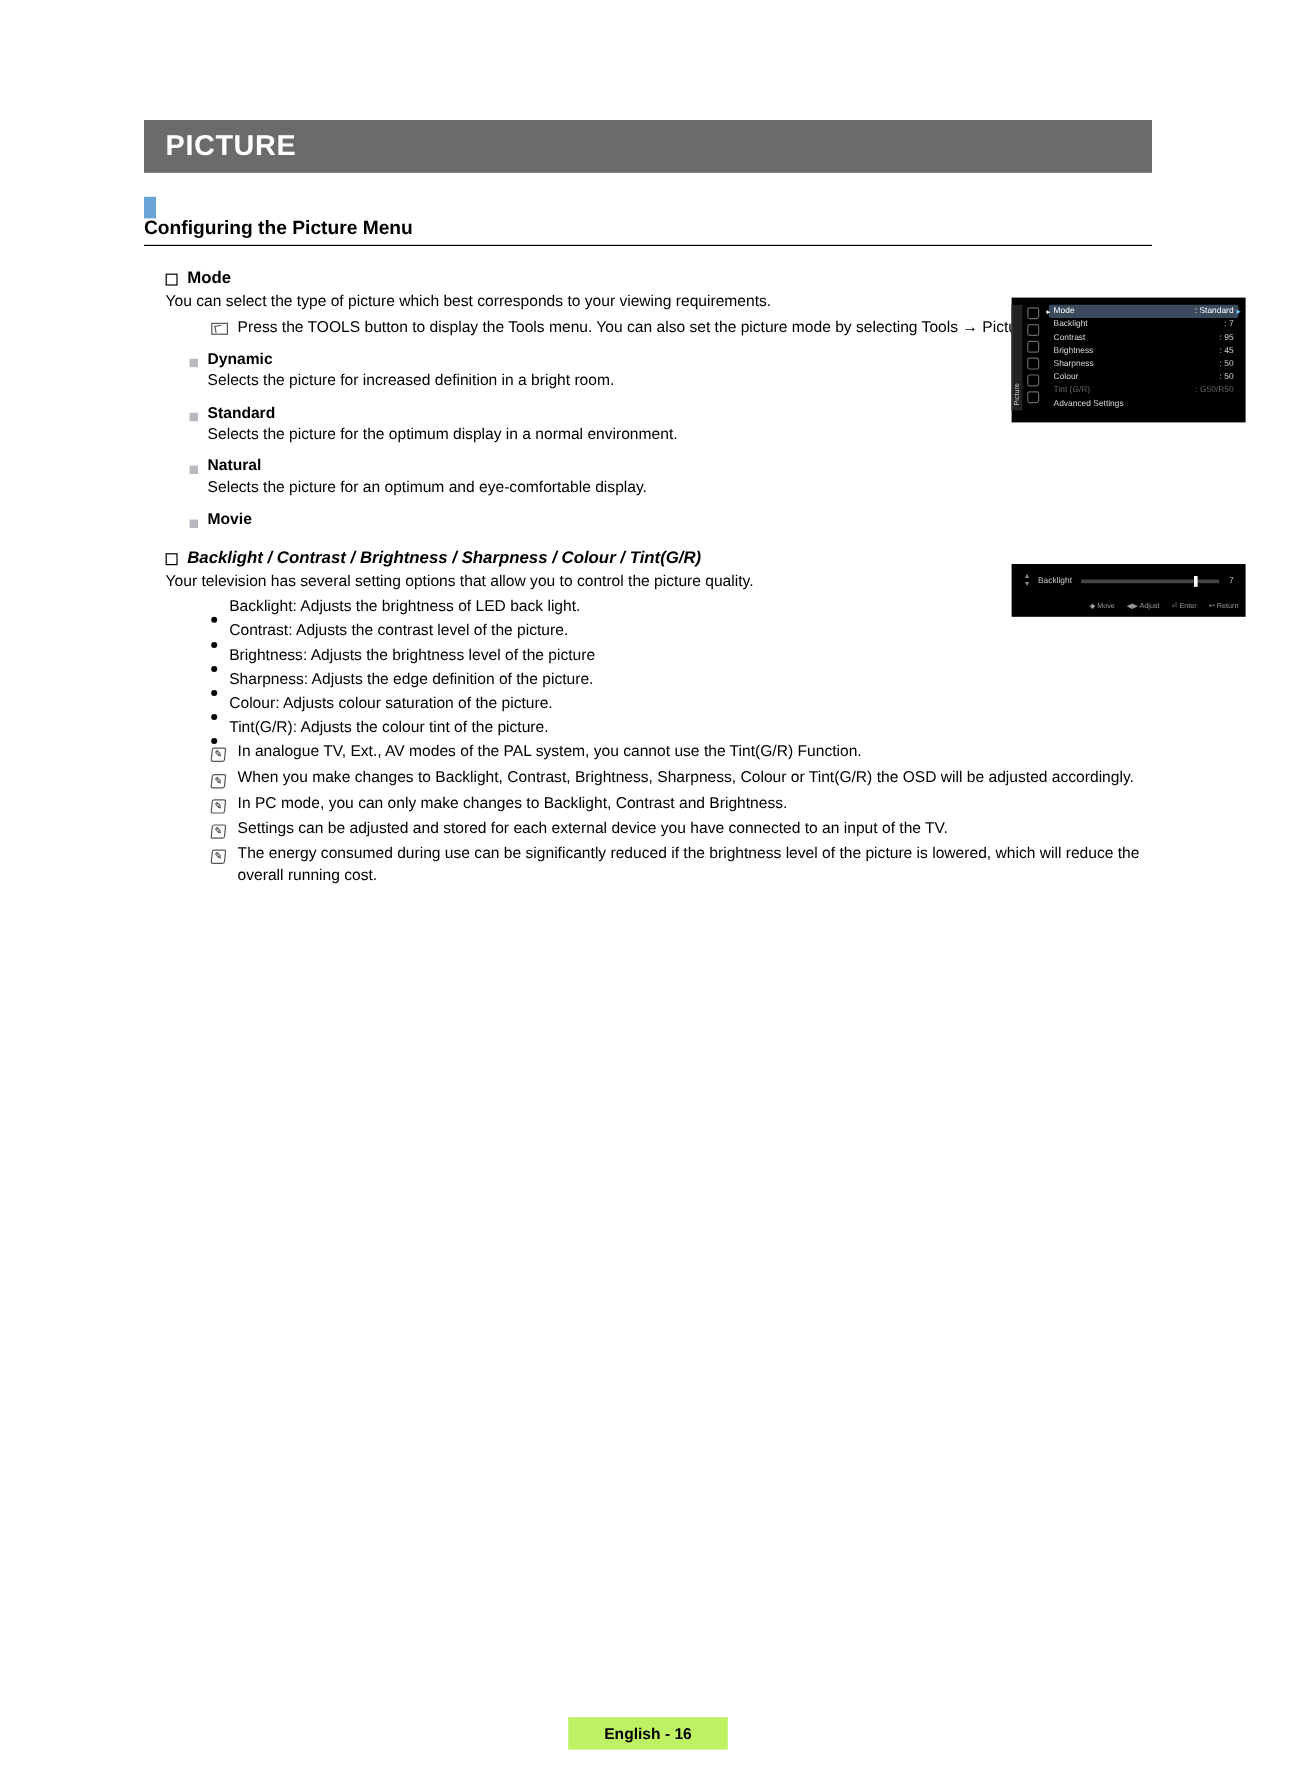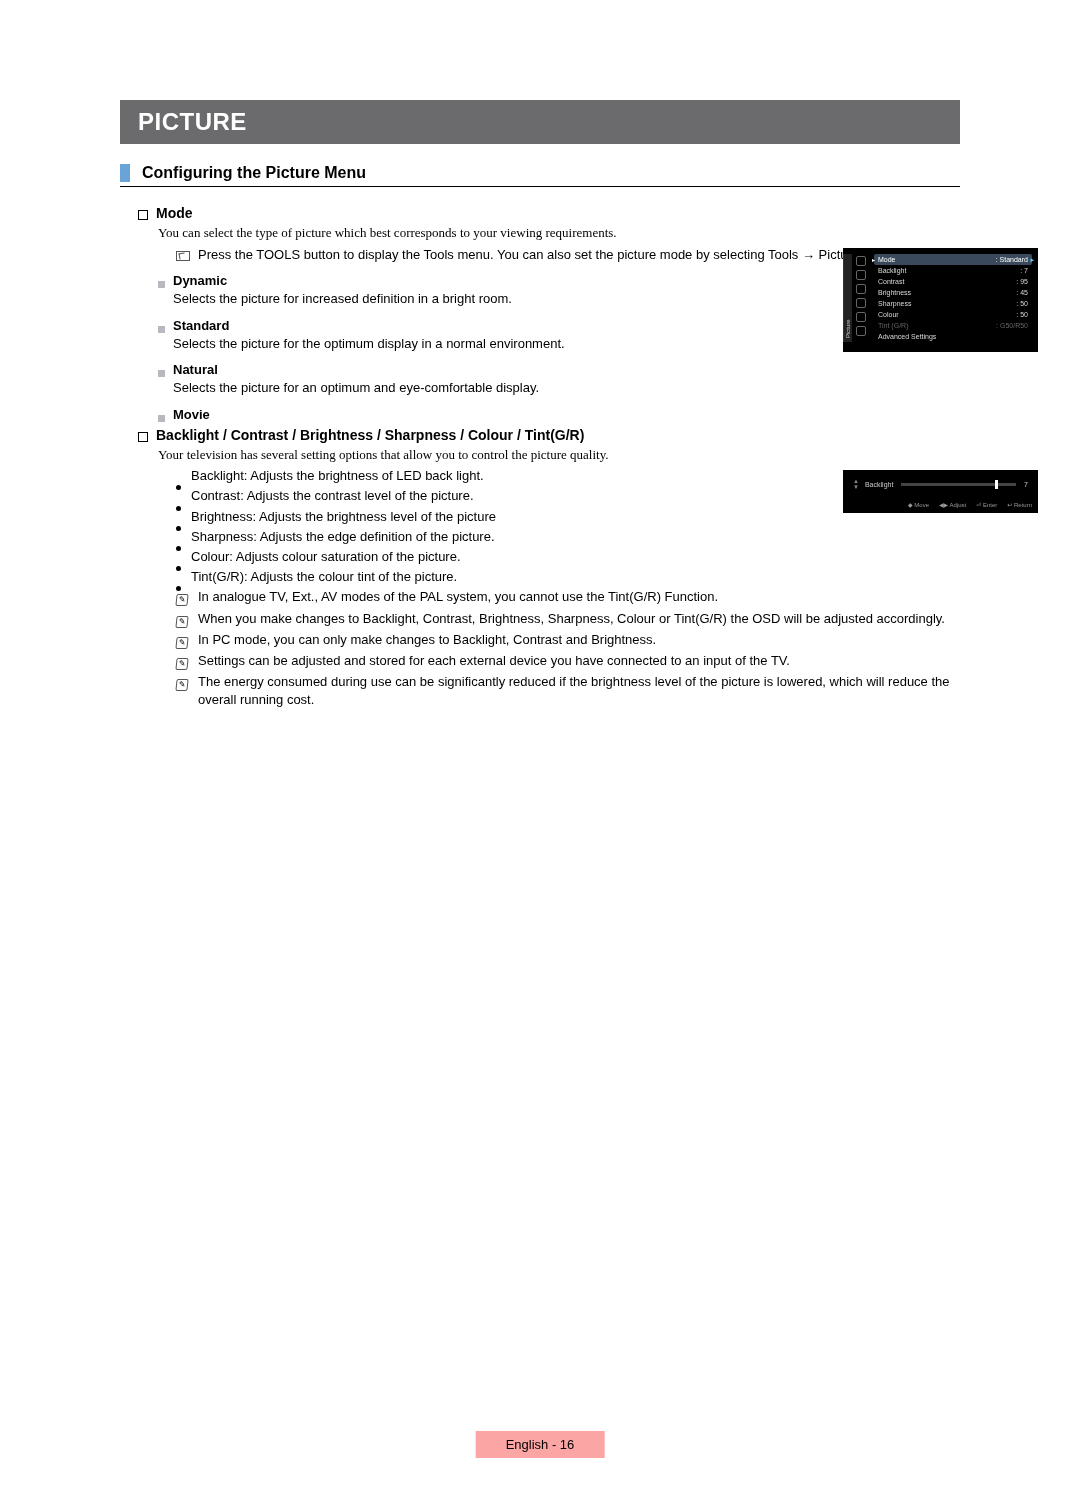--- a/index.html
+++ b/index.html
@@ -22,20 +22,21 @@
     font-weight: bold;
     padding: 8px 18px;
     letter-spacing: 0.5px;
     margin-bottom: 20px;
   }
   .section-title-row {
     display: flex;
     border-bottom: 1px solid #000;
     padding-bottom: 4px;
     margin-bottom: 18px;
+    flex-direction: column;
   }
   .blue-block {
     width: 10px;
     height: 18px;
     background: #6aa3d6;
     margin-right: 12px;
   }
   .section-title {
     font-size: 16px;
     font-weight: bold;
@@ -46,21 +47,21 @@
     align-items: baseline;
     margin-top: 10px;
     margin-bottom: 3px;
   }
   .checkbox-icon {
     width: 10px; height: 10px; border: 1px solid #000;
     margin-right: 8px; position: relative; top: 2px;
     flex-shrink: 0;
   }
   .heading-bold { font-weight: bold; font-size: 14px; }
-  .body-text { margin-left: 20px; line-height: 1.35; margin-bottom: 4px; font-family: Liberation Serif, serif; }
+  .body-text { line-height: 1.35; margin-bottom: 4px; }
   .sub-row {
     display: flex;
     align-items: baseline;
     margin-left: 38px;
     margin-bottom: 3px;
     line-height: 1.35;
   }
   .tools-icon {
     width: 14px; height: 10px; border: 1px solid #555;
     margin-right: 8px; position: relative; top: 2px;
@@ -157,23 +158,23 @@
   }
   .slider-bottom {
     display: flex; justify-content: flex-end; gap: 10px;
     padding: 3px 6px 5px 6px; font-size: 6px; color: #999;
   }
   .updn { display:flex; flex-direction: column; font-size: 6px; line-height: 6px; margin-right: 6px; color: #888;}
 
   .footer {
     position: absolute;
     bottom: 30px; left: 50%; transform: translateX(-50%);
-    background: #fca5a5;
+    background: #bef264;
     color: #000;
-    font-weight: normal;
+    font-weight: bold;
     font-size: 13px;
     padding: 6px 30px;
   }
 </style>
 </head>
 <body>
 
 <div class="page">
   <div class="header-bar">PICTURE</div>
 
@@ -212,21 +213,21 @@
         <div class="square-bullet"></div>
         <div class="sub-heading">Natural</div>
       </div>
     <div class="sub-desc">Selects the picture for an optimum and eye-comfortable display.</div>
 
     <div class="square-bullet-row">
         <div class="square-bullet"></div>
         <div class="sub-heading">Movie</div>
       </div>
 
-    <div class="checkbox-row" style="margin-top:5px;">
+    <div class="checkbox-row" style="margin-top:16px;font-style:italic;">
       <div class="checkbox-icon"></div>
       <div class="heading-bold">Backlight / Contrast / Brightness / Sharpness / Colour / Tint(G/R)</div>
     </div>
     <div class="body-text">Your television has several setting options that allow you to control the picture quality.</div>
 
     <div class="bullet-row">
         <div class="round-bullet"></div>
         <div><span class="b">Backlight</span><span>: Adjusts the brightness of LED back light.</span></div>
       </div>
     <div class="bullet-row">

